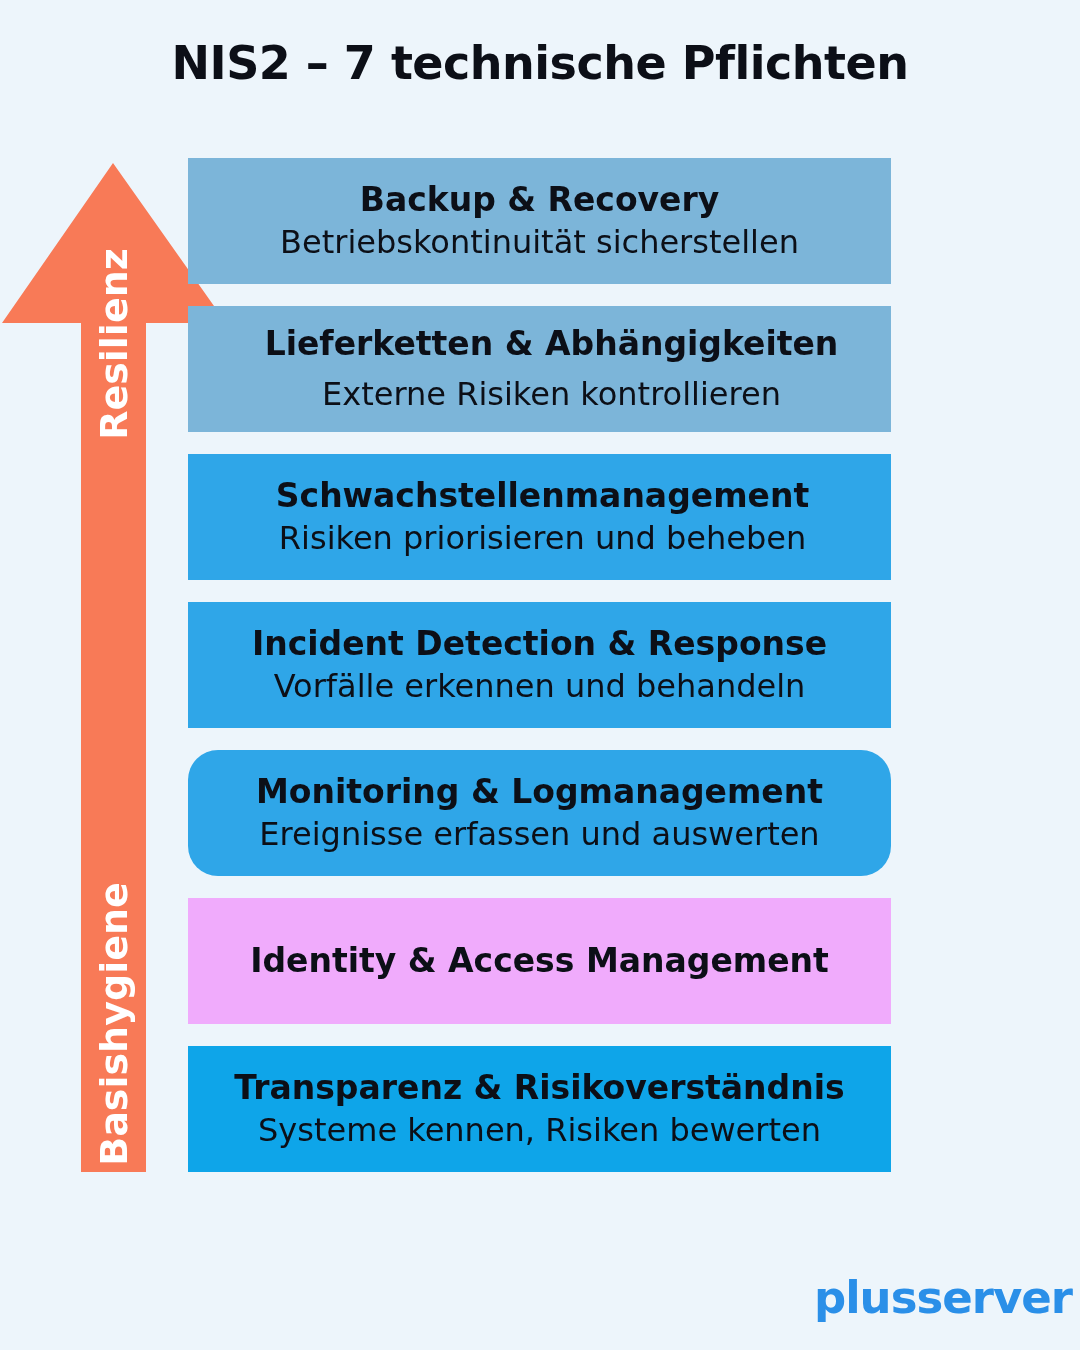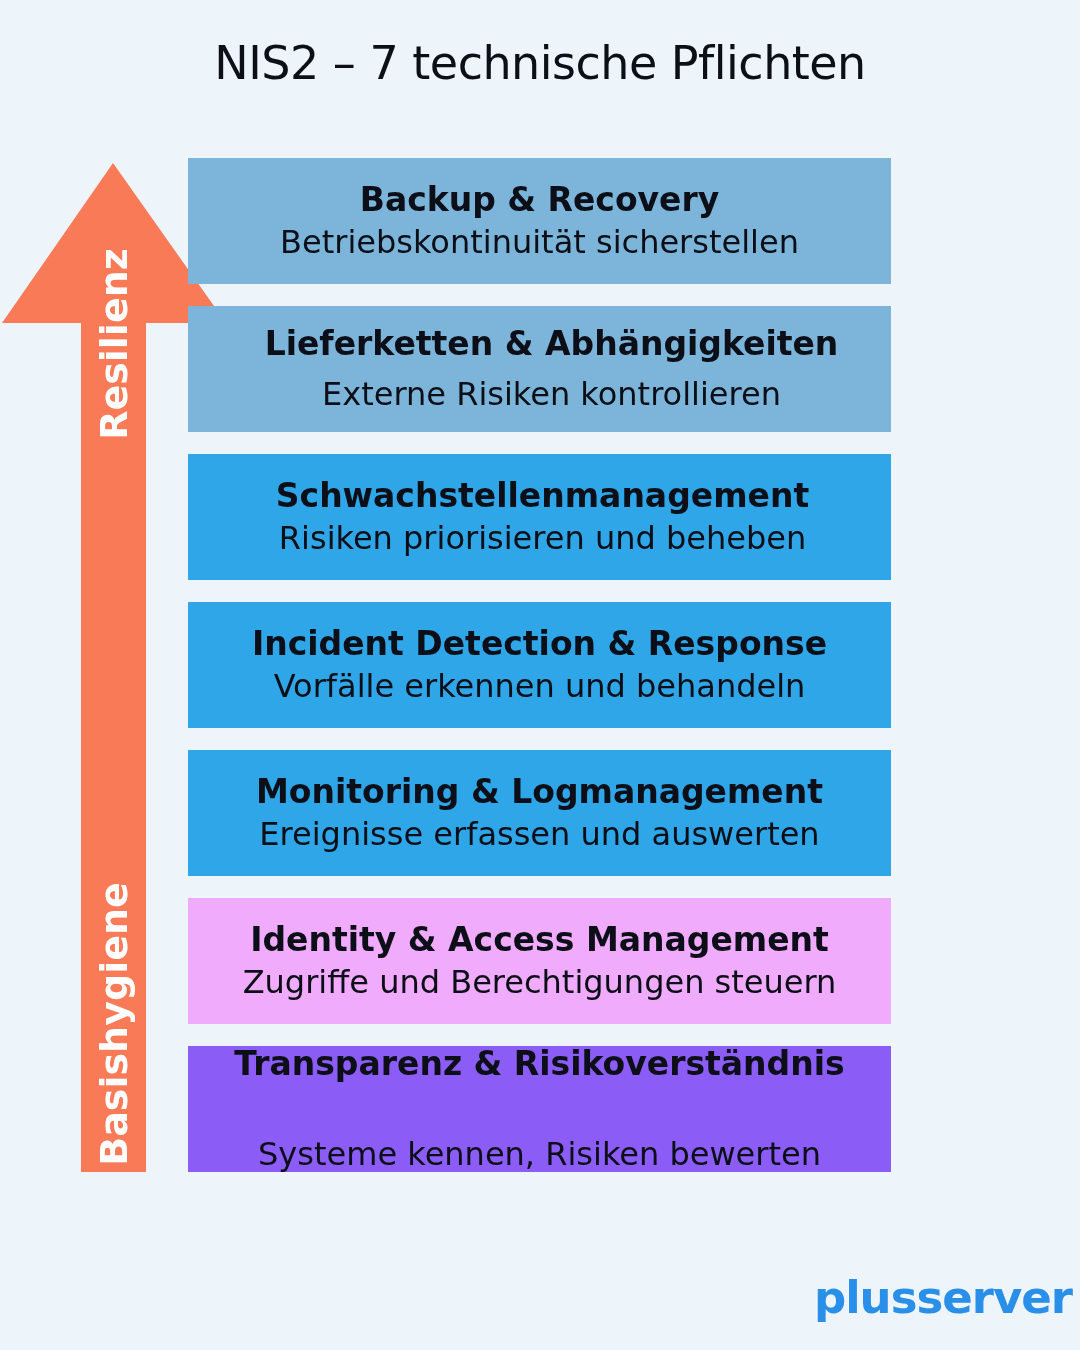--- a/index.html
+++ b/index.html
@@ -17,21 +17,21 @@
     width: 1080px;
     height: 1350px;
   }
   .page-title {
     position: absolute;
     top: 36px;
     left: 0;
     width: 1080px;
     text-align: center;
     font-size: 46px;
-    font-weight: 400;
+    font-weight: 700;
     letter-spacing: -0.5px;
   }
   
   .arrow-shape {
     position: absolute;
     left: 2px;
     top: 163px;
     width: 224px;
     height: 1009px;
     clip-path: polygon(
@@ -122,31 +122,30 @@
     <div class="bar" style="background-color: rgb(47, 166, 232); padding-left: 6px;">
       <div class="bar-title" style="color: rgb(12, 15, 23);">Schwachstellenmanagement</div>
       <div class="bar-subtitle" style="color: rgb(12, 15, 23);">Risiken priorisieren und beheben</div>
     </div>
 
     <div class="bar" style="background-color: rgb(47, 166, 232);">
       <div class="bar-title" style="color: rgb(12, 15, 23);">Incident Detection &amp; Response</div>
       <div class="bar-subtitle" style="color: rgb(12, 15, 23);">Vorfälle erkennen und behandeln</div>
     </div>
 
-    <div class="bar" style="background-color: rgb(47, 166, 232);">
+    <div class="bar" style="background-color: rgb(47, 166, 232); border-radius: 30px;">
       <div class="bar-title" style="color: rgb(12, 15, 23);">Monitoring &amp; Logmanagement</div>
       <div class="bar-subtitle" style="color: rgb(12, 15, 23);">Ereignisse erfassen und auswerten</div>
     </div>
 
     <div class="bar" style="background-color: #f0abfc; justify-content: center;">
       <div class="bar-title" style="color: rgb(12, 15, 23);">Identity &amp; Access Management</div>
-      <div class="bar-subtitle" style="color: rgb(12, 15, 23);">Zugriffe und Berechtigungen steuern</div>
     </div>
 
-    <div class="bar" style="background-color: #8b5cf6; justify-content: space-between;">
+    <div class="bar" style="background-color: #0ea5e9;">
       <div class="bar-title" style="color: rgb(12, 15, 23);">Transparenz &amp; Risikoverständnis</div>
       <div class="bar-subtitle" style="color: rgb(12, 15, 23);">Systeme kennen, Risiken bewerten</div>
     </div>
 
   </div>
 
   <div class="logo" style="color: rgb(42, 143, 232);">plusserver</div>
 
 </div>
 

